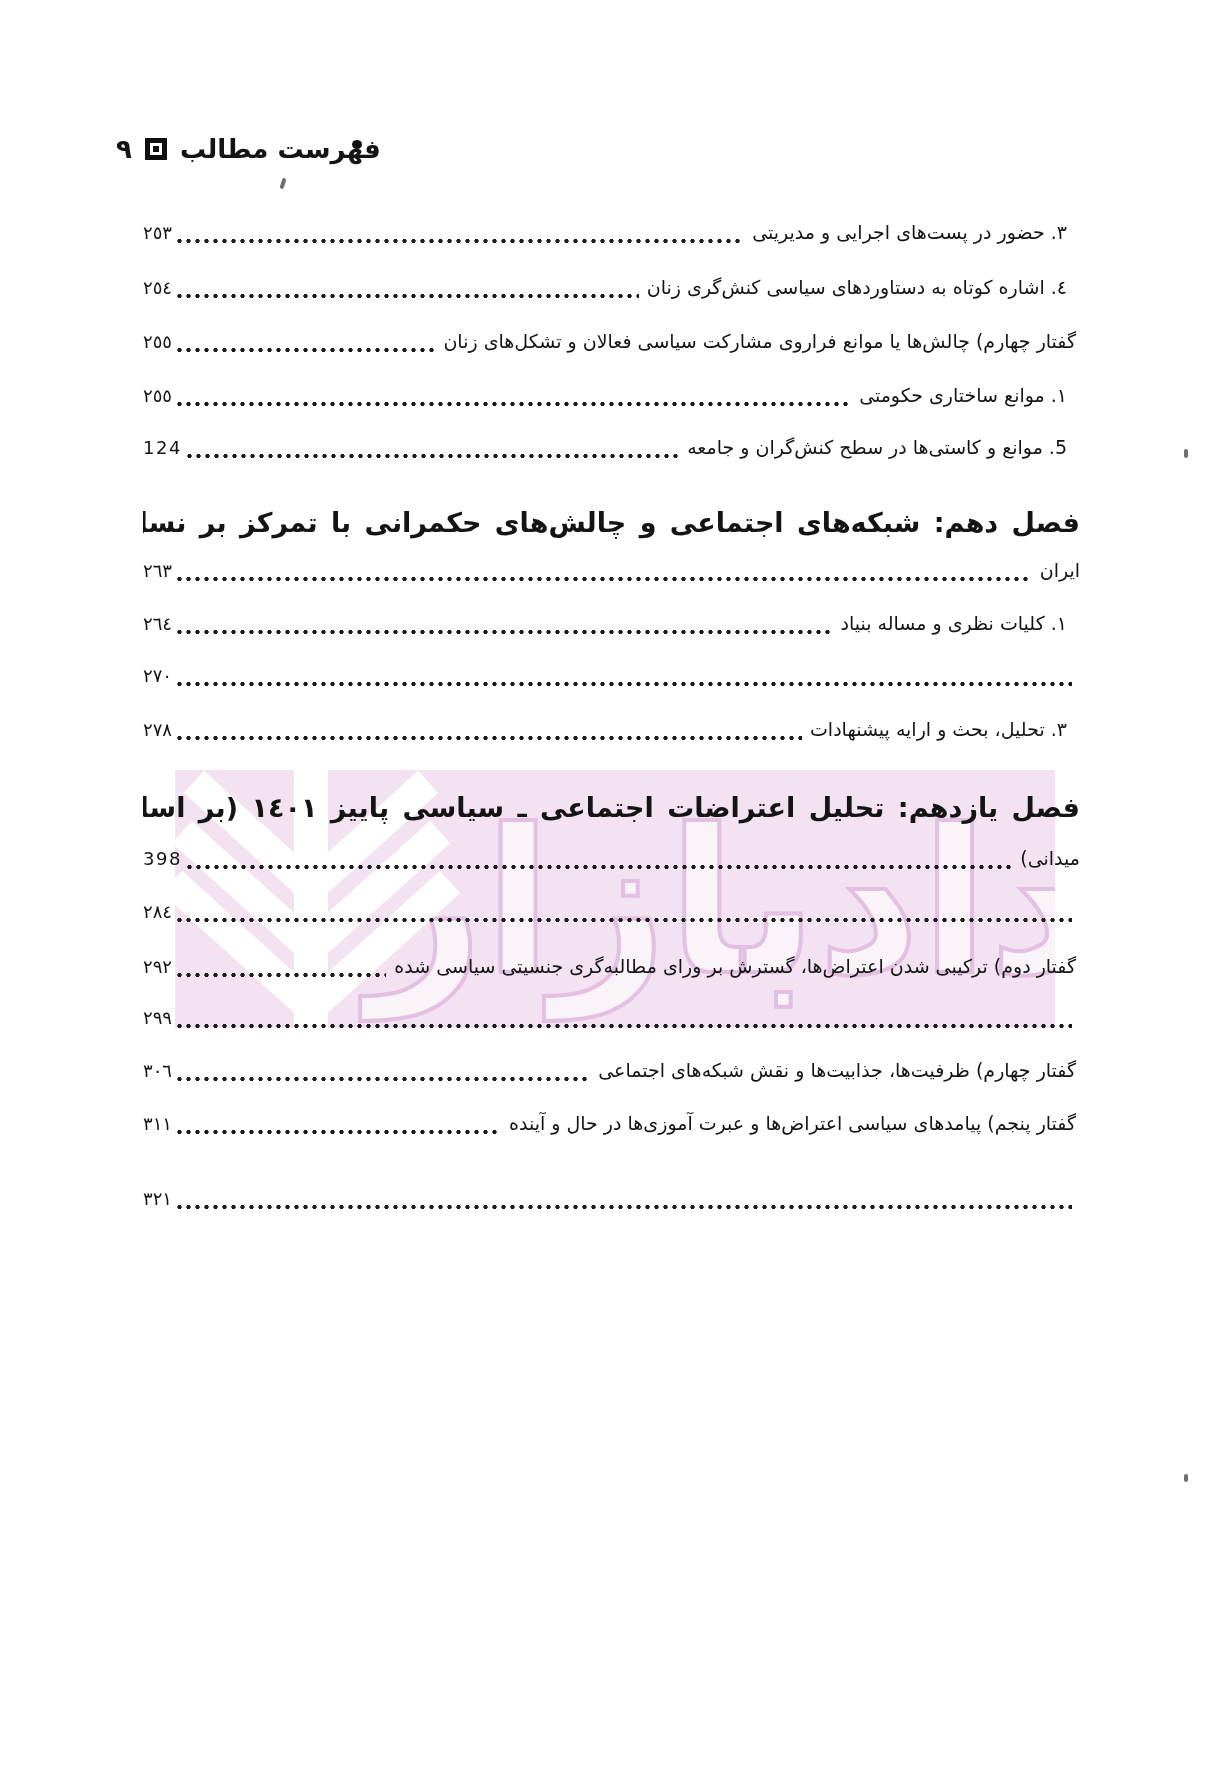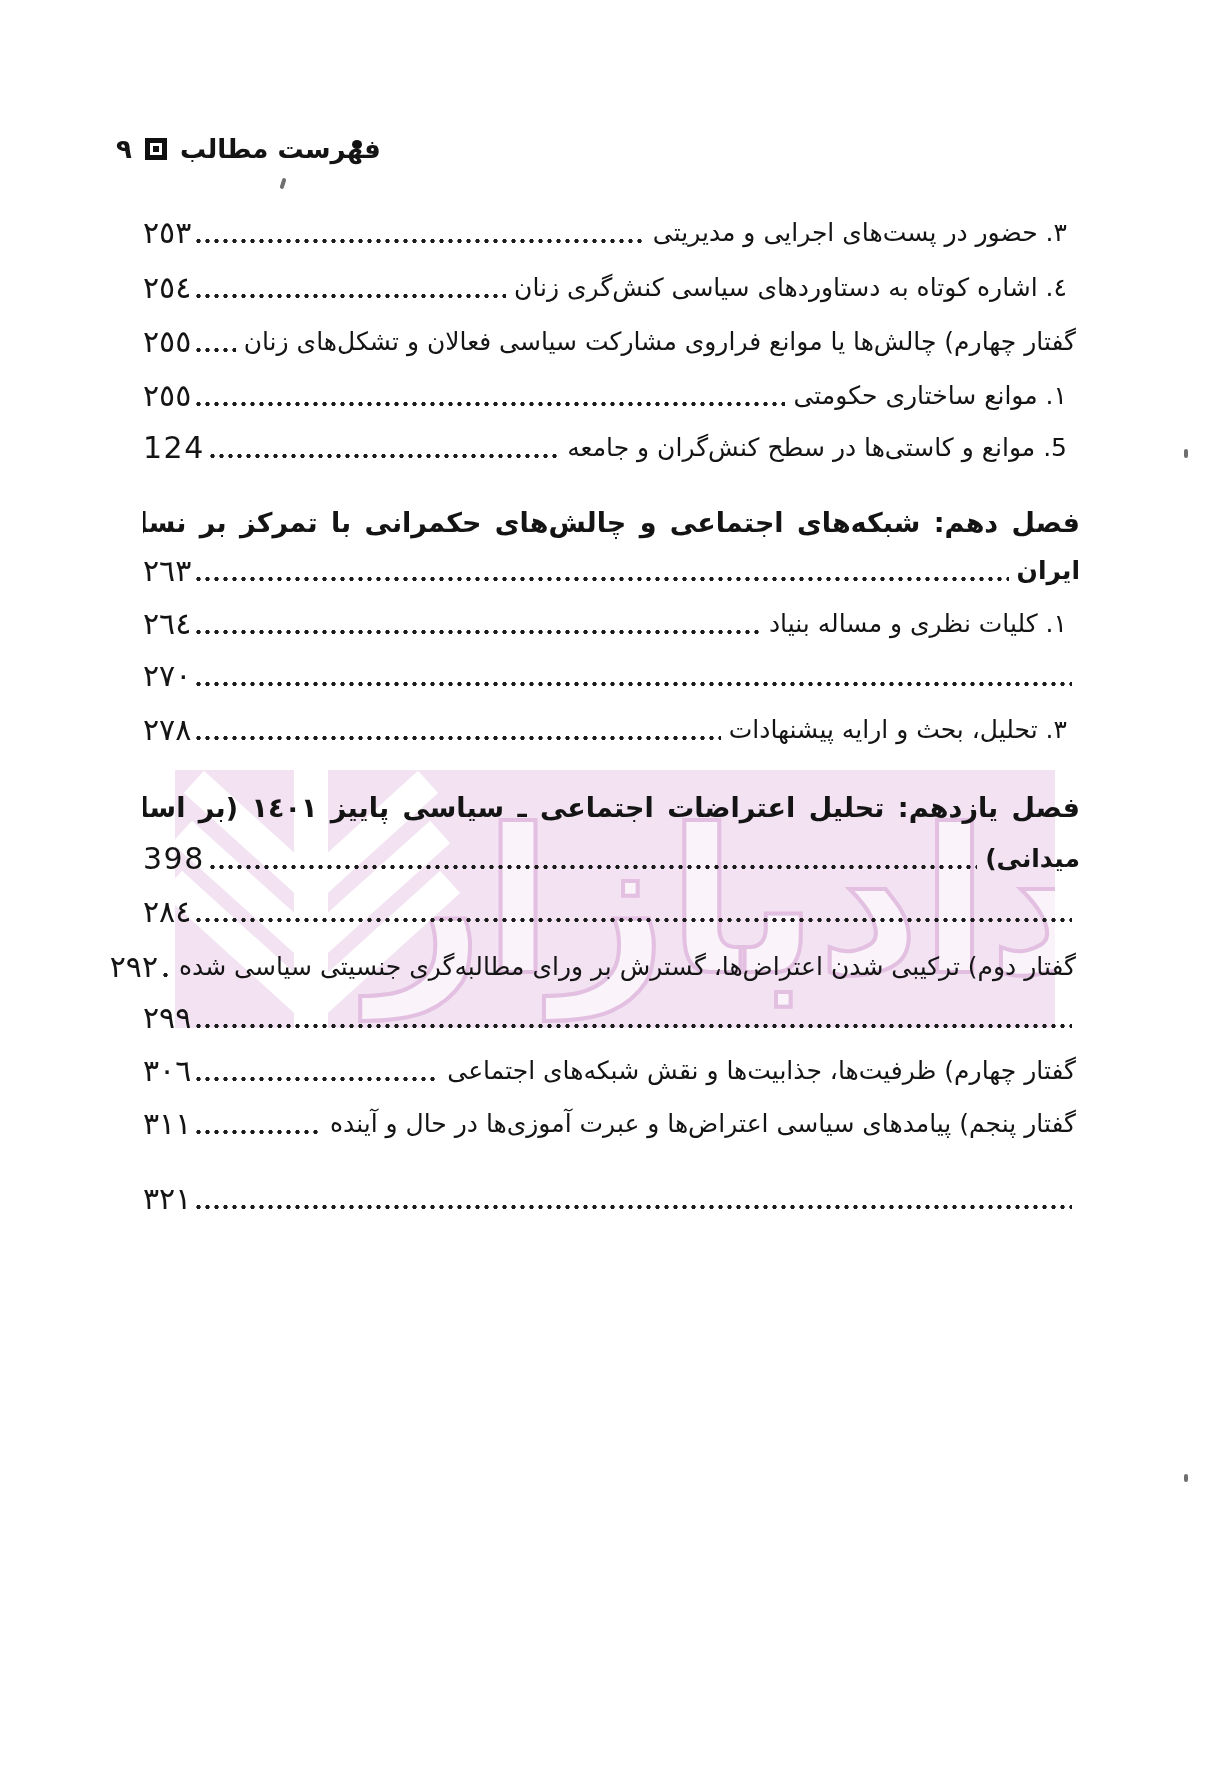--- a/index.html
+++ b/index.html
@@ -22,31 +22,31 @@
   }
   .sq{width:12px;height:12px;border:5px solid #101010;display:inline-flex;align-items:center;justify-content:center;}
   .sq-inner{width:6px;height:6px;background:#101010;}
   .bullet{position:absolute;left:352px;top:140px;width:10px;height:9px;border-radius:50%;background:#101010;z-index:2;}
 
   
   .trow{
     position:absolute;left:143px;right:129px;height:50px;
     display:flex;direction:rtl;align-items:center;z-index:2;
   }
-  .lbl{flex:0 0 auto;white-space:nowrap;font-size:25px;}
+  .lbl{flex:0 0 auto;white-space:nowrap;font-size:19px;}
   .indent{padding-right:13px;}
   .goftar{padding-right:4px;text-align:center;}
-  .boldlbl{font-weight:bold;}
+  .boldlbl{font-weight:normal;}
   .leader{
     flex:1 1 0;min-width:10px;height:6px;align-self:flex-end;
     margin:0 8px 13px 3px;
     background-image:radial-gradient(circle,#1b1b1b 1.9px,transparent 2.4px);
     background-size:9px 6px;background-repeat:repeat-x;background-position:left center;
   }
-  .pnum{flex:0 0 auto;font-size:30px;letter-spacing:1.5px;text-align:right;}
+  .pnum{flex:0 0 auto;font-size:18px;letter-spacing:1.5px;text-align:right;}
 
   
   .chapter{
     position:absolute;left:143px;right:129px;height:50px;line-height:50px;
     font-weight:bold;font-size:27px;direction:rtl;text-align:right;
     white-space:nowrap;overflow:hidden;word-spacing:4px;z-index:2;
   }
 
   
   .watermark{position:absolute;left:175px;top:770px;width:880px;height:258px;z-index:1;}

